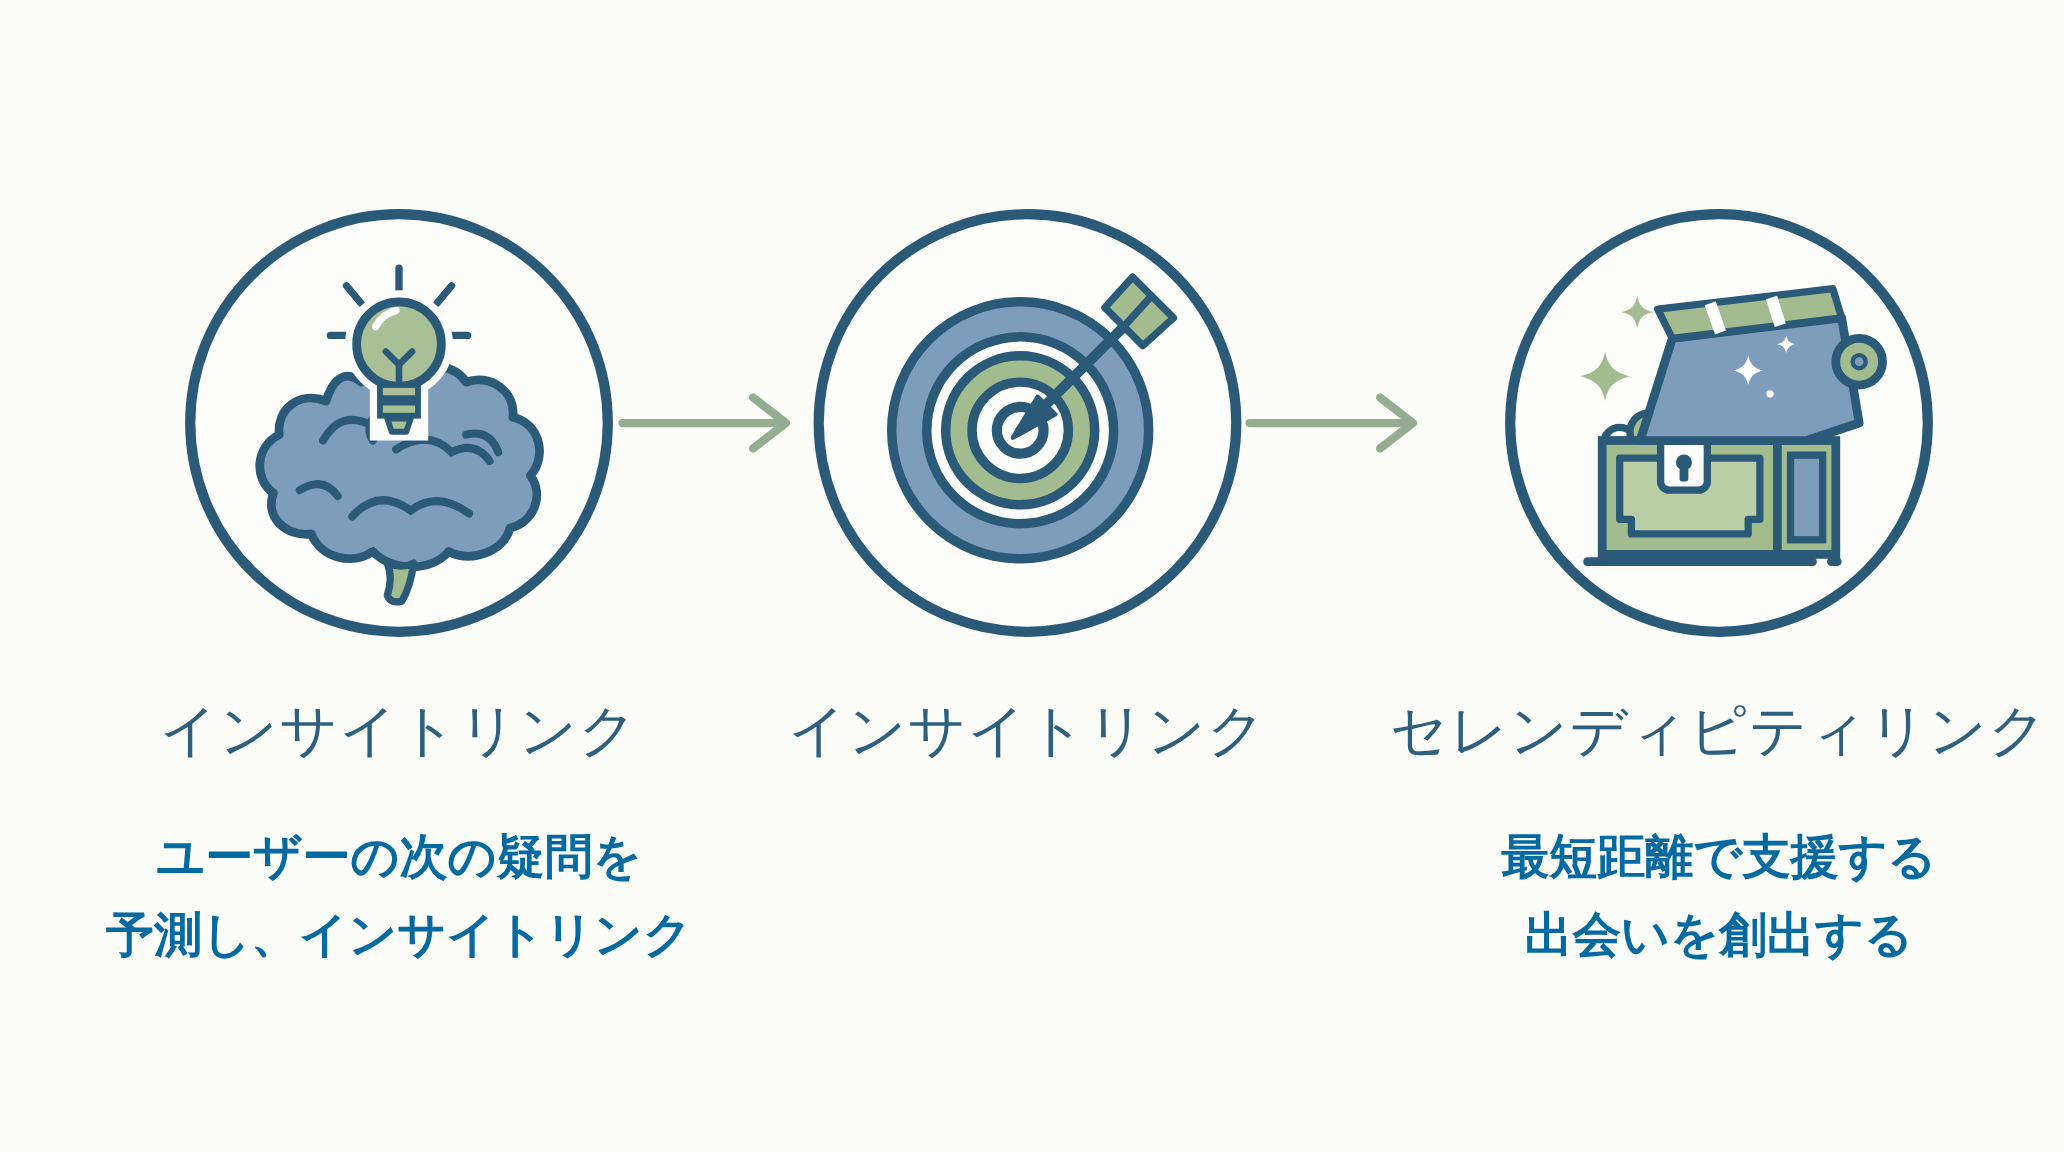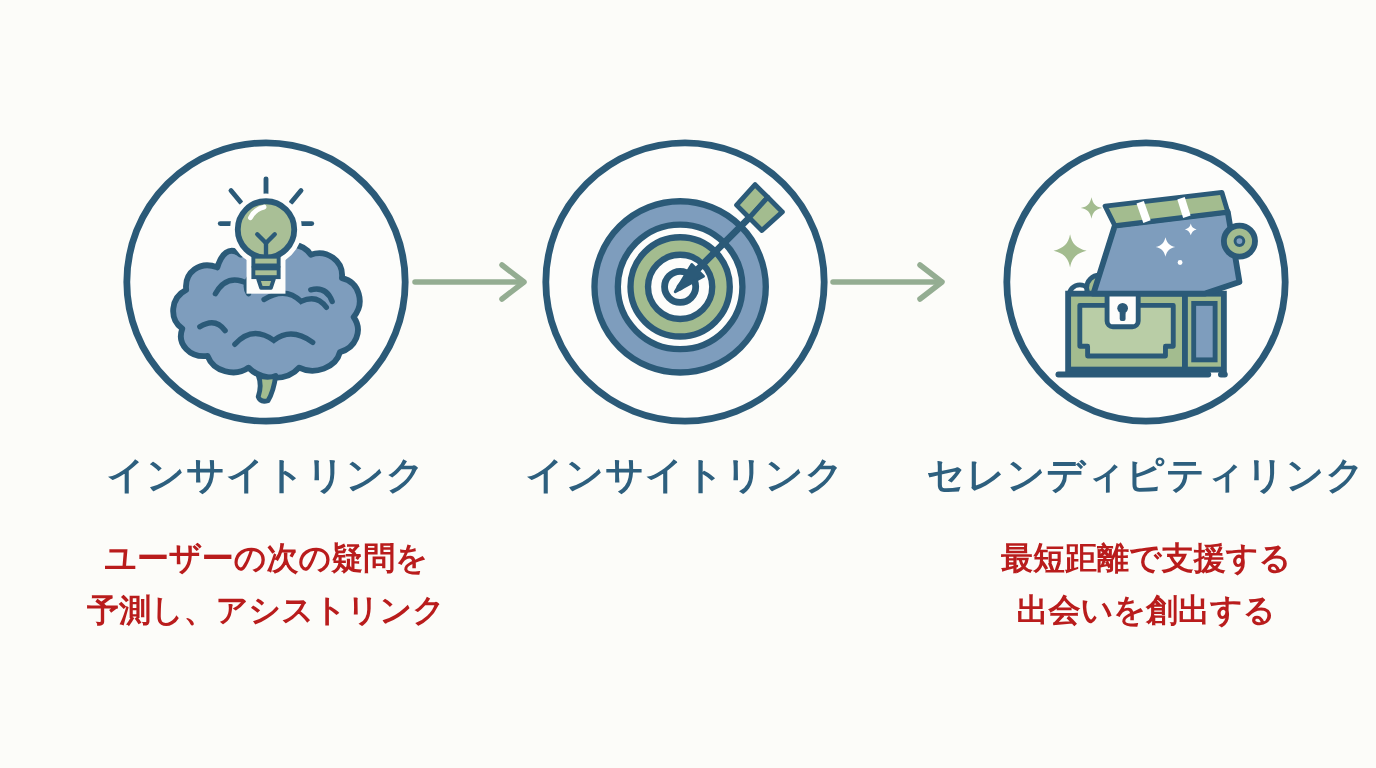--- a/index.html
+++ b/index.html
@@ -6,26 +6,26 @@
   .canvas{
     position:relative;width:1376px;height:768px;background:#fcfcf9;
     font-family:"Liberation Sans","DejaVu Sans",sans-serif;overflow:hidden;
   }
   .feature{
     position:absolute;top:136px;width:440px;
     display:flex;flex-direction:column;align-items:center;
   }
   .icon-circle{width:292px;height:292px;display:block;}
   .feature-title{
-    margin:24px 0 0;font-size:38px;line-height:46px;font-weight:700;
+    margin:37px 0 0;font-size:38px;line-height:46px;font-weight:400;
     color:#2d5f7e;letter-spacing:1px;white-space:nowrap;text-align:center;
   }
   .feature-desc{
     margin:34px 0 0;font-size:32px;line-height:52px;font-weight:700;
-    color:#b91c1c;text-align:center;white-space:nowrap;
+    color:#0369a1;text-align:center;white-space:nowrap;
   }
   .flow-arrow{position:absolute;top:259px;width:132px;height:46px;}
 </style>
 </head>
 <body>
 
 <div class="canvas">
 
   <section class="feature" style="left:46px;">
     <svg class="icon-circle" viewBox="0 0 300 300">
@@ -62,21 +62,21 @@
       <g stroke="#2b5a78" stroke-width="4.5" stroke-linecap="round" fill="none">
         <path d="M150,124 V110"></path>
         <path d="M150,110 L141,101"></path>
         <path d="M150,110 L159,101"></path>
       </g>
       <rect x="137" y="124" width="26" height="9" fill="#a9bf96" stroke="#2b5a78" stroke-width="4"></rect>
       <rect x="137" y="136" width="26" height="9" fill="#a9bf96" stroke="#2b5a78" stroke-width="4"></rect>
       <path d="M142,147 h16 l-3,9 h-10 Z" fill="#a9bf96" stroke="#2b5a78" stroke-width="4" stroke-linejoin="round"></path>
     </svg>
     <h2 class="feature-title">インサイトリンク</h2>
-    <p class="feature-desc"><span>ユーザーの次の疑問を</span><br><span>予測し、アシストリンク</span></p>
+    <p class="feature-desc"><span>ユーザーの次の疑問を</span><br><span>予測し、インサイトリンク</span></p>
   </section>
 
   <svg class="flow-arrow" style="left:412px;" viewBox="0 0 132 46">
     <g fill="none" stroke="#94ad92" stroke-width="5.5" stroke-linecap="round" stroke-linejoin="round">
       <line x1="3" y1="23" x2="106" y2="23"></line>
       <polyline points="90,6 112,23 90,40"></polyline>
     </g>
   </svg>
 
   <section class="feature" style="left:465px;">

